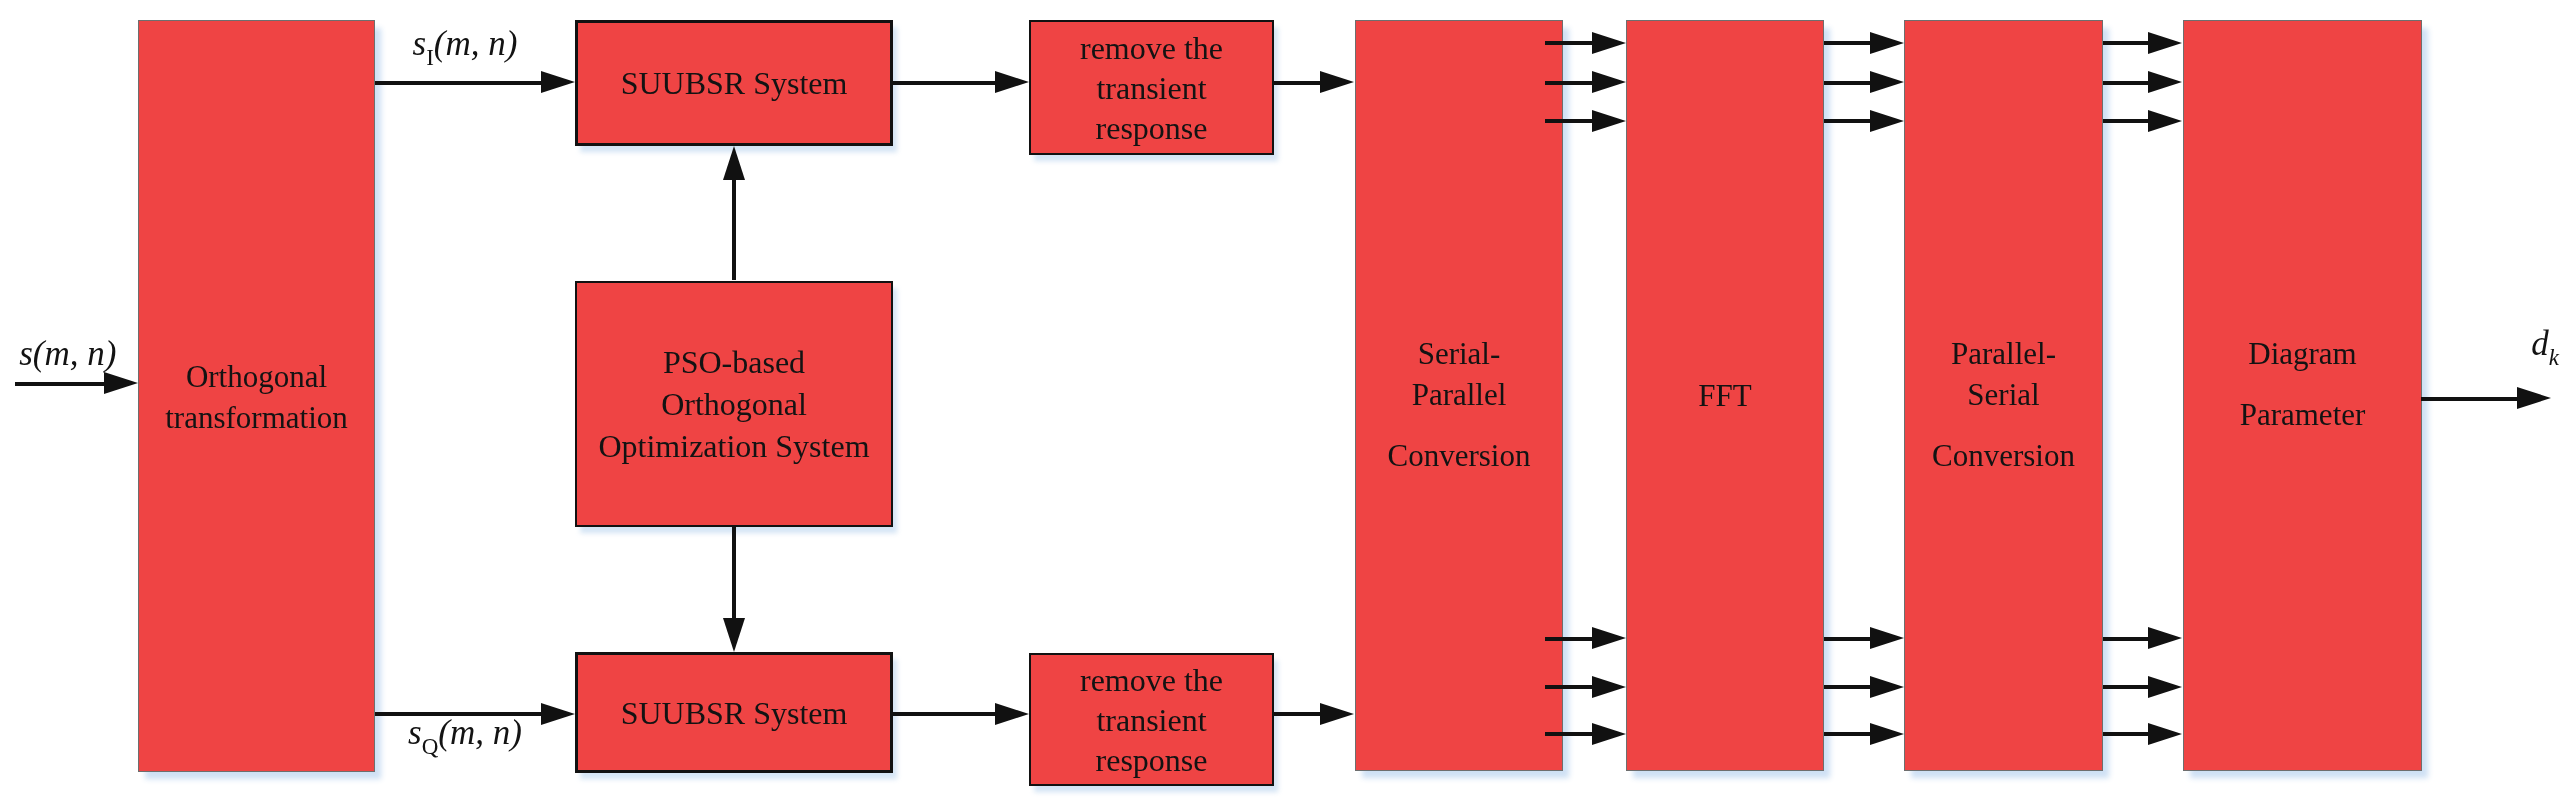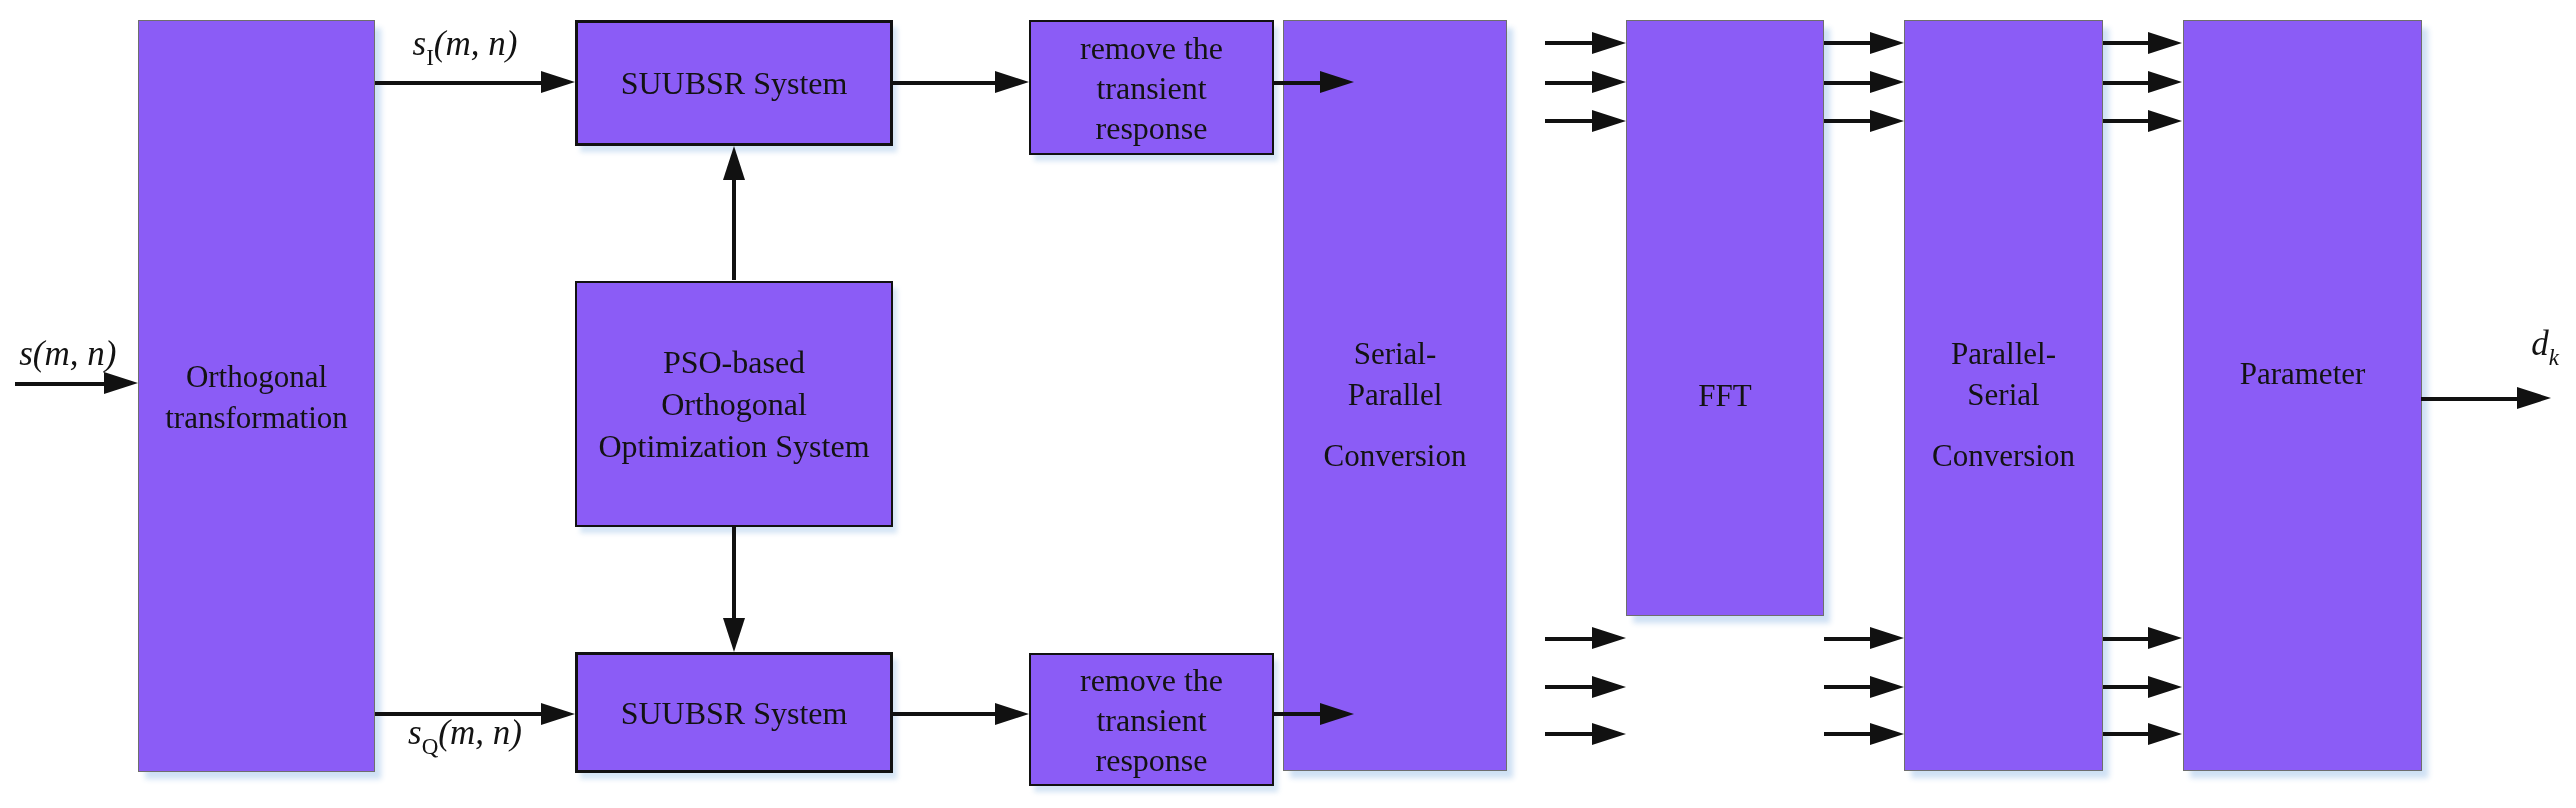--- a/index.html
+++ b/index.html
@@ -5,21 +5,21 @@
   html,body { margin:0; padding:0; background:#ffffff; }
   #canvas {
     position:relative;
     width:2576px; height:809px;
     background:#ffffff;
     font-family:"Liberation Serif","DejaVu Serif",serif;
     color:#111111;
     overflow:hidden;
   }
   
-  .box { position:absolute; box-sizing:border-box; background:#8b5cf6; }
+  .box { position:absolute; box-sizing:border-box; background:#ef4444; }
   .tall {
     border:1.8px solid #6e6e6e;
     box-shadow:6.6px 7.8px 5.4px rgba(203,222,243,0.95);
   }
   .thick {
     border:3px solid #121212;
     box-shadow:5.4px 6.6px 4.8px rgba(203,222,243,0.8);
   }
   .med {
     border:2.4px solid #121212;
@@ -69,44 +69,45 @@
 
 <div id="canvas">
 
   <div class="box tall" style="left:138px; top:20px; width:237px; height:752px;">
     <div class="stack" style="top:335px;">
       <div>Orthogonal</div>
       <div>transformation</div>
     </div>
   </div>
 
-  <div class="box tall" style="left:1283px; top:20px; width:224px; height:751px;text-decoration:underline;">
+  <div class="box tall" style="left:1355px; top:20px; width:208px; height:751px;text-decoration:underline;">
     <div class="stack" style="top:312px;">
       <div>Serial-</div>
       <div>Parallel</div>
       <div class="gap">Conversion</div>
     </div>
   </div>
 
-  <div class="box tall" style="left:1626px; top:20px; width:198px; height:596px;">
+  <div class="box tall" style="left:1626px; top:20px; width:198px; height:751px;">
     <div class="stack" style="top:354px;">
       <div>FFT</div>
     </div>
   </div>
 
   <div class="box tall" style="left:1904px; top:20px; width:199px; height:751px;">
     <div class="stack" style="top:312px;">
       <div>Parallel-</div>
       <div>Serial</div>
       <div class="gap">Conversion</div>
     </div>
   </div>
 
   <div class="box tall" style="left:2183px; top:20px; width:239px; height:751px;">
     <div class="stack" style="top:312px;">
+      <div>Diagram</div>
       <div class="gap">Parameter</div>
     </div>
   </div>
 
   <div class="box thick" style="left:575px; top:20px; width:318px; height:126px;">
     <div class="clabel">
       <div>SUUBSR System</div>
     </div>
   </div>
 

